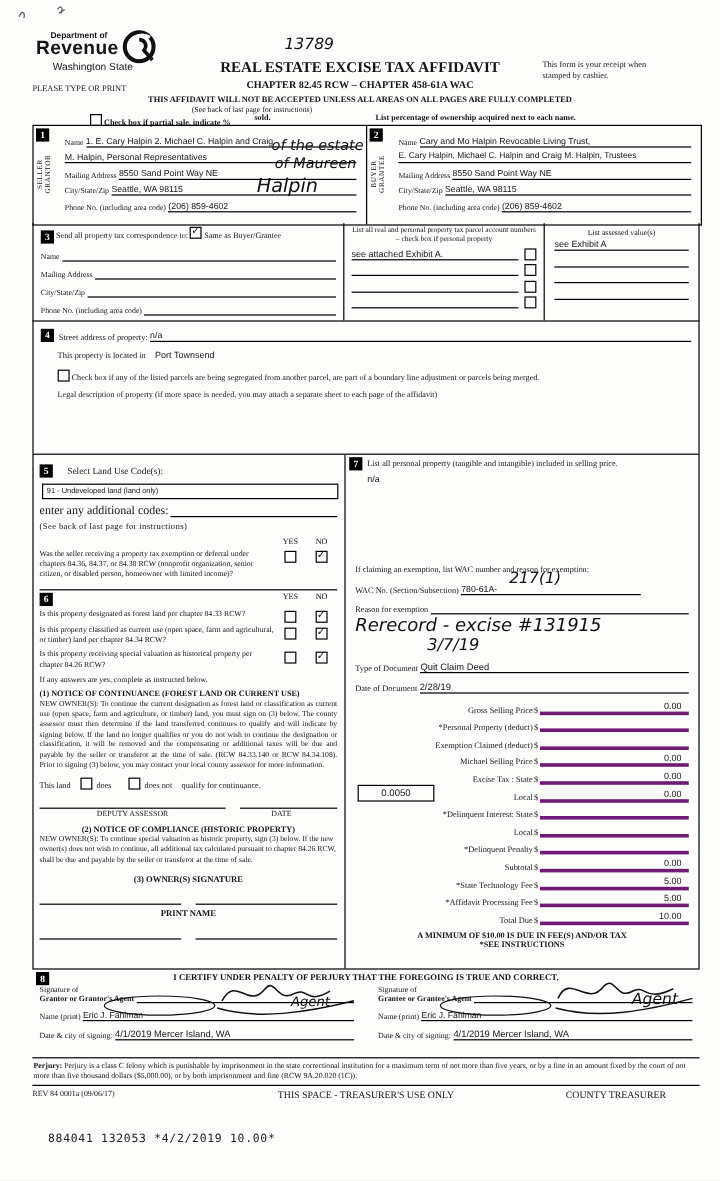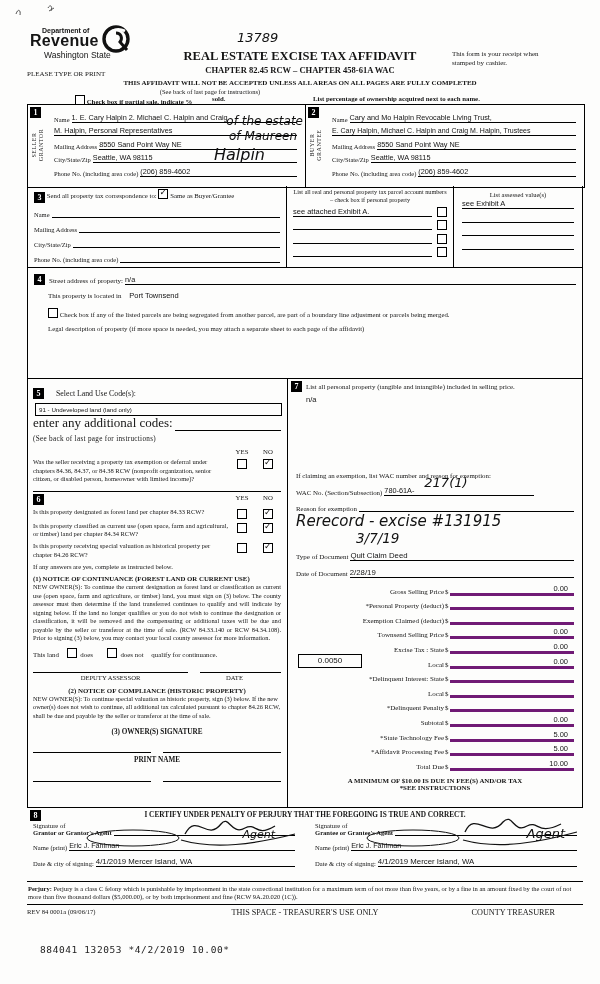--- a/index.html
+++ b/index.html
@@ -220,21 +220,21 @@
   <div class="a" style="left:27px;top:378px;width:556px;height:430px;border:1px solid #000;display:flex;box-sizing:border-box">
 
     <div style="width:260px;border-right:1px solid #000;position:relative;padding:3px 6px 0 5px;box-sizing:border-box">
       <div>
         <div>
           <span class="badge">5</span>
           <span style="font-size:7.8px;margin-left:8px">Select Land Use Code(s):</span>
         </div>
         <div class="ss" style="border:1px solid #000;width:242px;height:11px;line-height:11px;font-size:6.2px;padding-left:3px;margin:3px 0 0 2px">91 - Undeveloped land (land only)</div>
         <div class="frow" style="height:13px;margin-top:2px">
-            <span class="flabel" style="font-size:13px">enter any additional codes:</span>
+            <span class="flabel" style="font-size:10px">enter any additional codes:</span>
             <span class="fval"></span>
           </div>
         <div style="font-size:7.2px;margin-top:4px;letter-spacing:.3px">(See back of last page for instructions)</div>
         <div class="ynhead" style="margin-top:5px">
             <span class="sp"></span>
           <span class="yn">YES</span>
           <span class="yn">NO</span>
         </div>
         <div class="qrow">
           <div class="qtext">Was the seller receiving a property tax exemption or deferral under chapters 84.36, 84.37, or 84.38 RCW (nonprofit organization, senior citizen, or disabled person, homeowner with limited income)?</div>
@@ -346,21 +346,21 @@
             <span class="mlabel">*Personal Property (deduct)</span>
             <span class="mdollar">$</span>
             <span class="mline"></span>
           </div>
         <div class="mrow">
             <span class="mlabel">Exemption Claimed (deduct)</span>
             <span class="mdollar">$</span>
             <span class="mline"></span>
           </div>
         <div class="mrow">
-            <span class="mlabel">Townsend Selling Price</span>
+            <span class="mlabel">Michael Selling Price</span>
             <span class="mdollar">$</span>
             <span class="mline">0.00</span>
           </div>
         <div class="mrow">
             <span class="mlabel">Excise Tax : State</span>
             <span class="mdollar">$</span>
             <span class="mline">0.00</span>
           </div>
         <div class="mrow">
           <span class="ss a" style="left:2px;bottom:1px;border:1.5px solid #000;width:62px;text-align:center;font-size:8px;padding:1.5px 0">0.0050</span>

